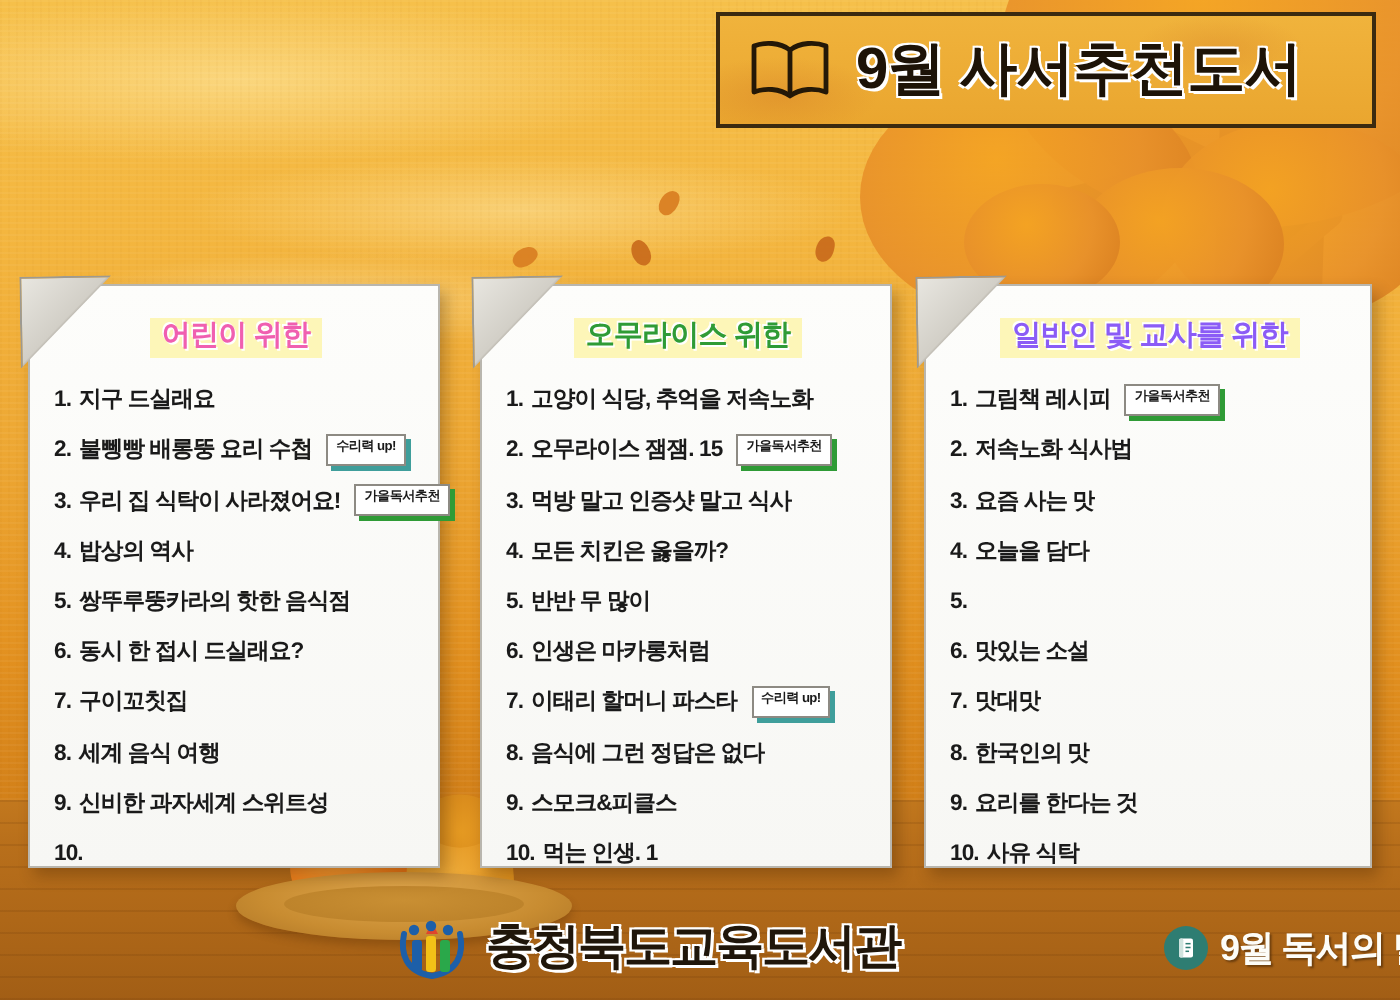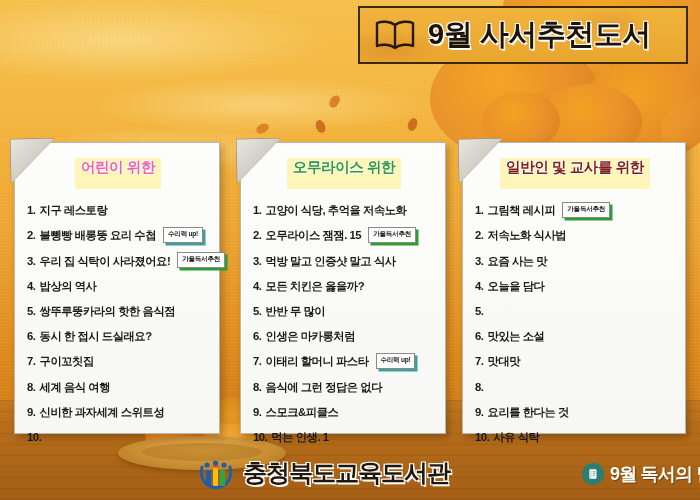--- a/index.html
+++ b/index.html
@@ -155,28 +155,28 @@
     clip-path: polygon(0 0, 100% 0, 0 100%);
     box-shadow: 1px 1px 3px rgba(60,30,0,.25);
   }
 
   .card-title {
     font-family:"Liberation Sans", sans-serif;
     font-size:14.5px; font-weight:bold;
     letter-spacing:-.4px;
     line-height:1.05;
     display:inline-block;
-    padding:2px 6px 14px;
+    padding:2px 6px 3px;
     background:#fdf6b8;
     white-space:nowrap;
   }
   .card-title-wrap { text-align:center; margin:-12px 0 9px 0; }
   .t-kid   { color:#f05fb0; text-shadow: .8px .8px 0 #fff, -.8px -.8px 0 #fff; }
   .t-teen  { color:#2f9b36; text-shadow: .8px .8px 0 #fff, -.8px -.8px 0 #fff; }
-  .t-adult { color:#7f1d1d; text-shadow: .8px .8px 0 #fff, -.8px -.8px 0 #fff; }
+  .t-adult { color:#8b5cf6; text-shadow: .8px .8px 0 #fff, -.8px -.8px 0 #fff; }
 
   ol.book-list { list-style:none; }
   ol.book-list li {
     display:flex; align-items:center; gap:4px;
     font-family:"Liberation Sans", sans-serif;
     font-size:11.3px; font-weight:bold; color:#1a1a1a;
     letter-spacing:-.45px;
     height:25.2px; line-height:25.2px;
     white-space:nowrap;
   }
@@ -279,21 +279,21 @@
   <div class="cards">
 
     <div class="card c-kid">
       <div class="fold"></div>
       <div class="card-title-wrap">
         <span class="card-title t-kid">어린이 위한</span>
       </div>
       <ol class="book-list">
         <li>
             <span class="num">1.</span>
-            <span class="ttl">지구 레스토랑</span>
+            <span class="ttl">지구 드실래요</span>
           </li>
         <li>
             <span class="num">2.</span>
             <span class="ttl">불뼁빵 배롱뚱 요리 수첩</span>
             <span class="badge b-math">수리력 up!</span>
           </li>
         <li>
             <span class="num">3.</span>
             <span class="ttl">우리 집 식탁이 사라졌어요!</span>
             <span class="badge b-fall">가을독서추천</span>
@@ -408,20 +408,21 @@
         <li>
             <span class="num">6.</span>
             <span class="ttl">맛있는 소설</span>
           </li>
         <li>
             <span class="num">7.</span>
             <span class="ttl">맛대맛</span>
           </li>
         <li>
             <span class="num">8.</span>
+            <span class="ttl">한국인의 맛</span>
           </li>
         <li>
             <span class="num">9.</span>
             <span class="ttl">요리를 한다는 것</span>
           </li>
         <li>
             <span class="num">10.</span>
             <span class="ttl">사유 식탁</span>
           </li>
       </ol>

